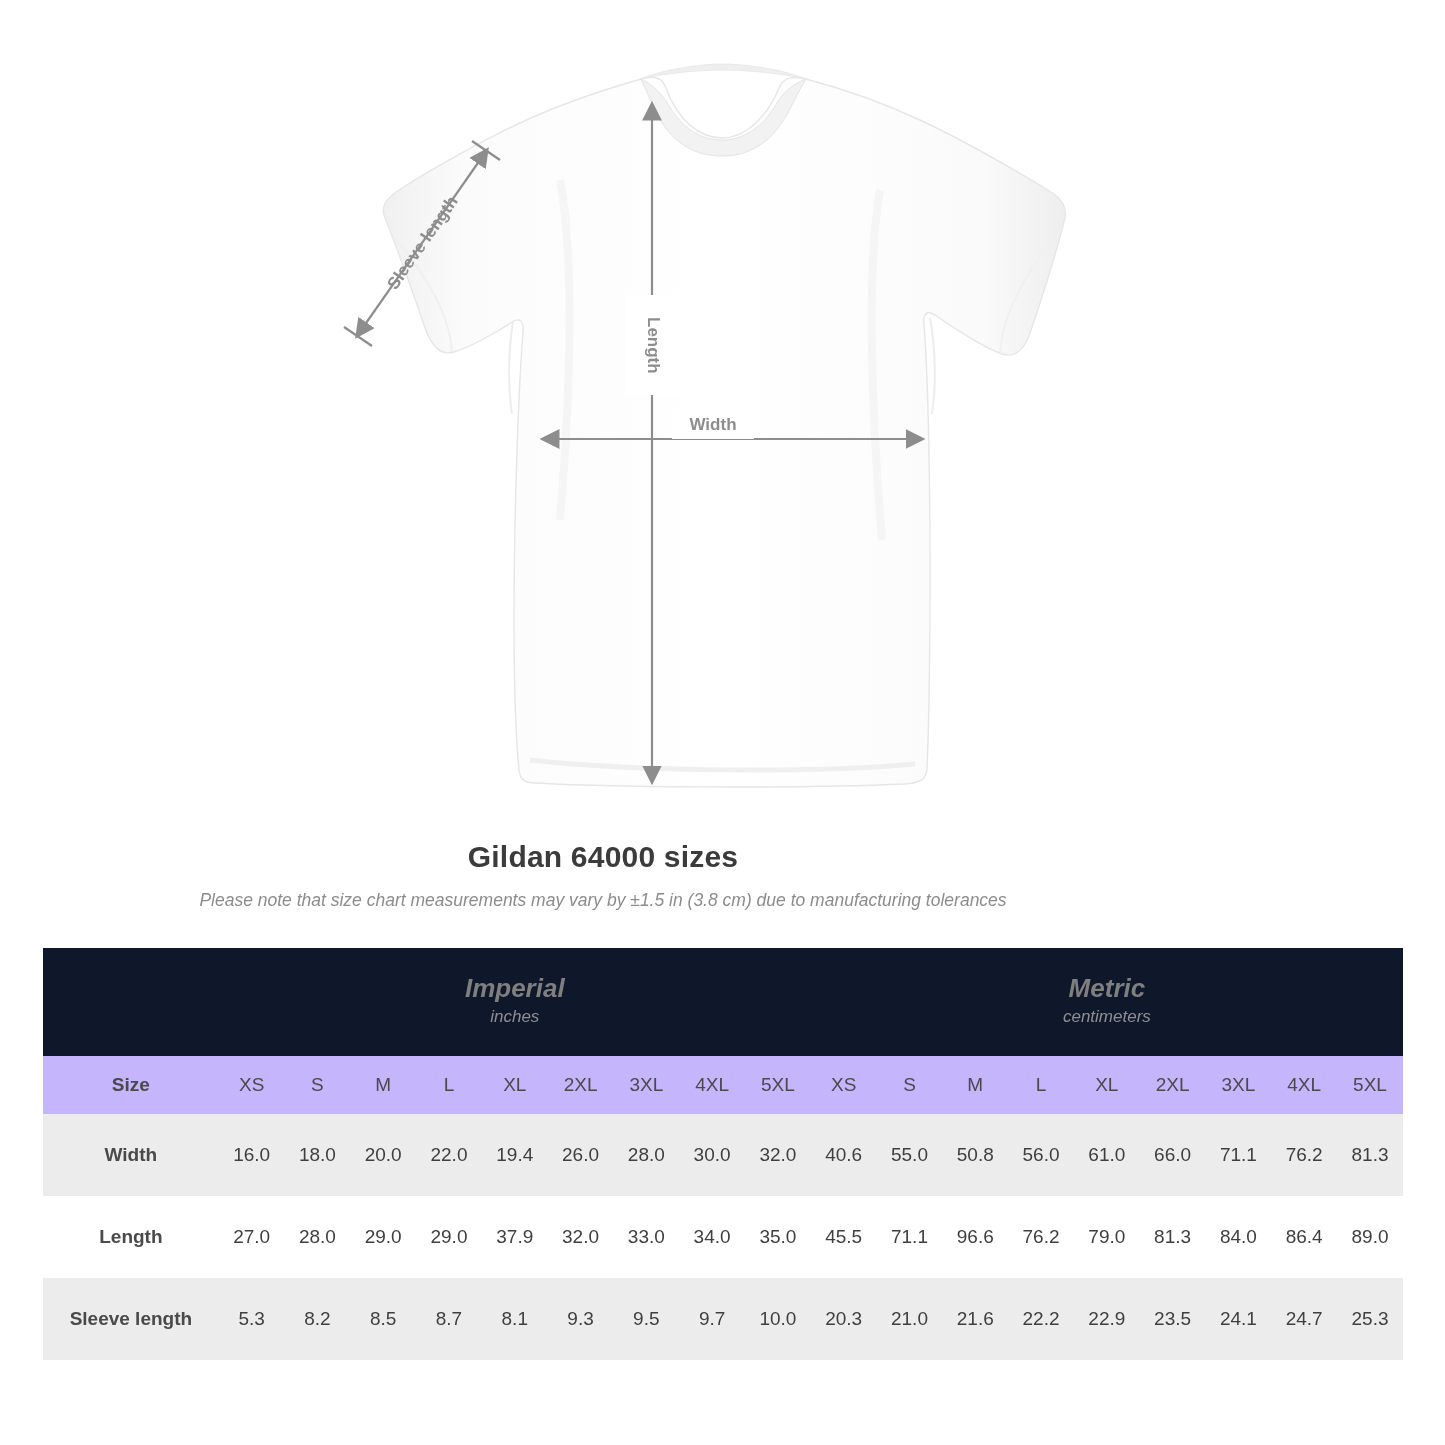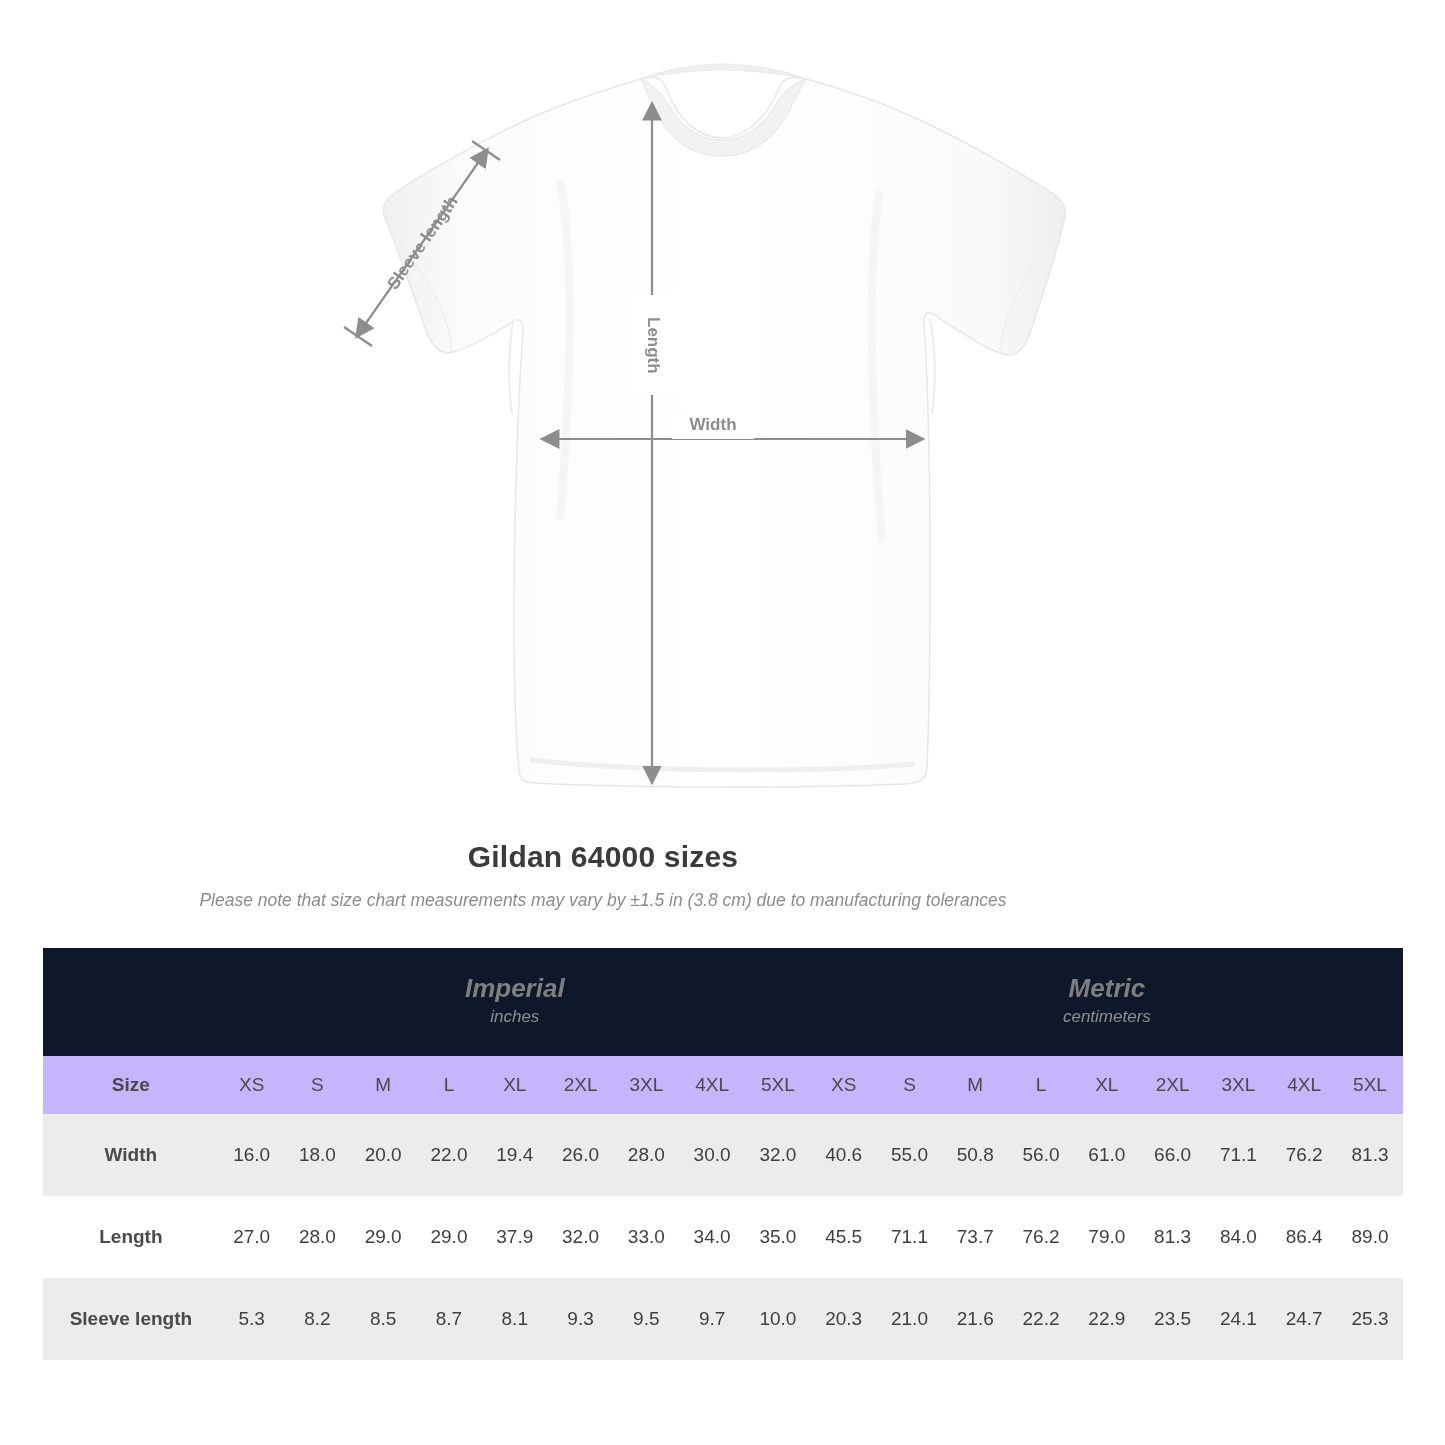--- a/index.html
+++ b/index.html
@@ -305,21 +305,21 @@
           <td>28.0</td>
           <td>29.0</td>
           <td>29.0</td>
           <td>37.9</td>
           <td>32.0</td>
           <td>33.0</td>
           <td>34.0</td>
           <td>35.0</td>
           <td>45.5</td>
           <td>71.1</td>
-          <td>73.7</td>
+          <td>96.6</td>
           <td>76.2</td>
           <td>79.0</td>
           <td>81.3</td>
           <td>84.0</td>
           <td>86.4</td>
           <td>89.0</td>
         </tr>
 
         <tr class="data-row row-shade">
           <td class="rowlabel">Sleeve length</td>

